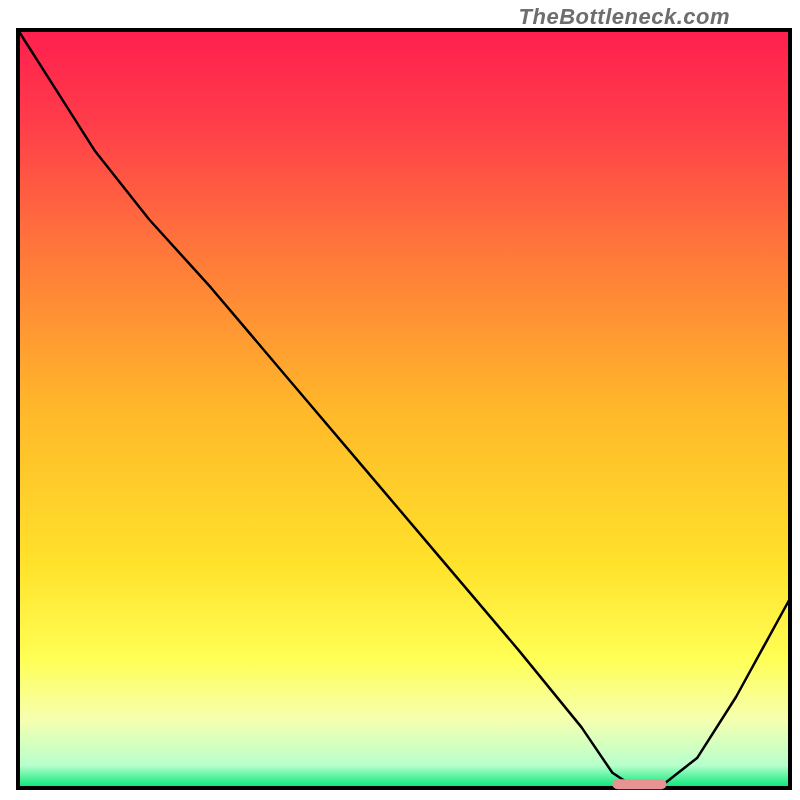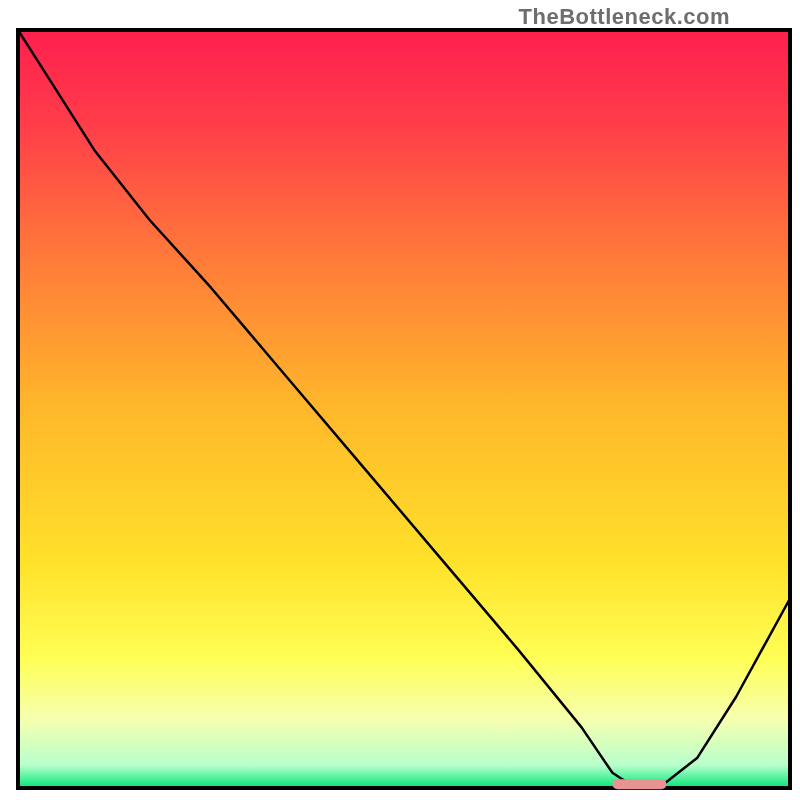--- a/index.html
+++ b/index.html
@@ -7,20 +7,21 @@
     padding: 0;
     width: 800px;
     height: 800px;
     background: #ffffff;
     font-family: Arial, Helvetica, sans-serif;
   }
   .frame {
     position: relative;
     width: 740px;
     height: 800px;
+    font-style: italic;
   }
   .watermark {
     position: absolute;
     top: 4px;
     right: 10px;
     font-size: 22px;
     font-weight: 600;
     color: #6e6e6e;
     letter-spacing: 0.5px;
   }

